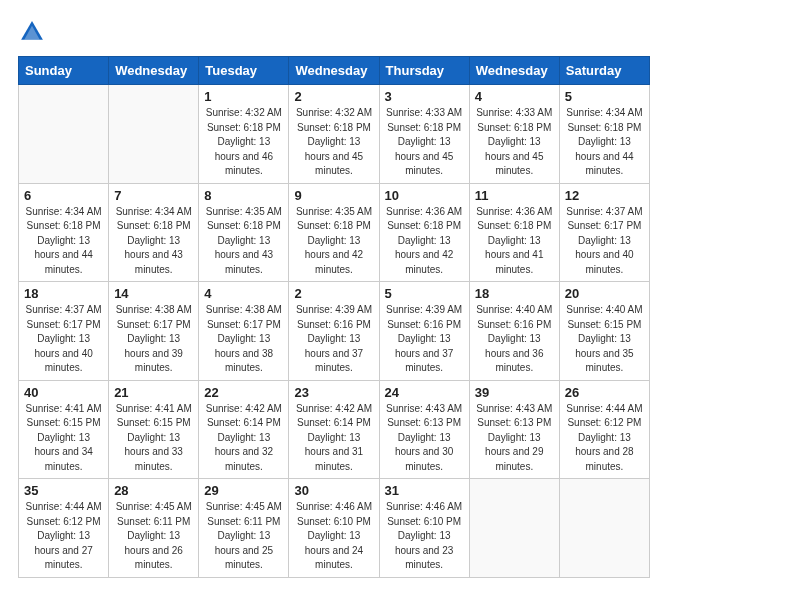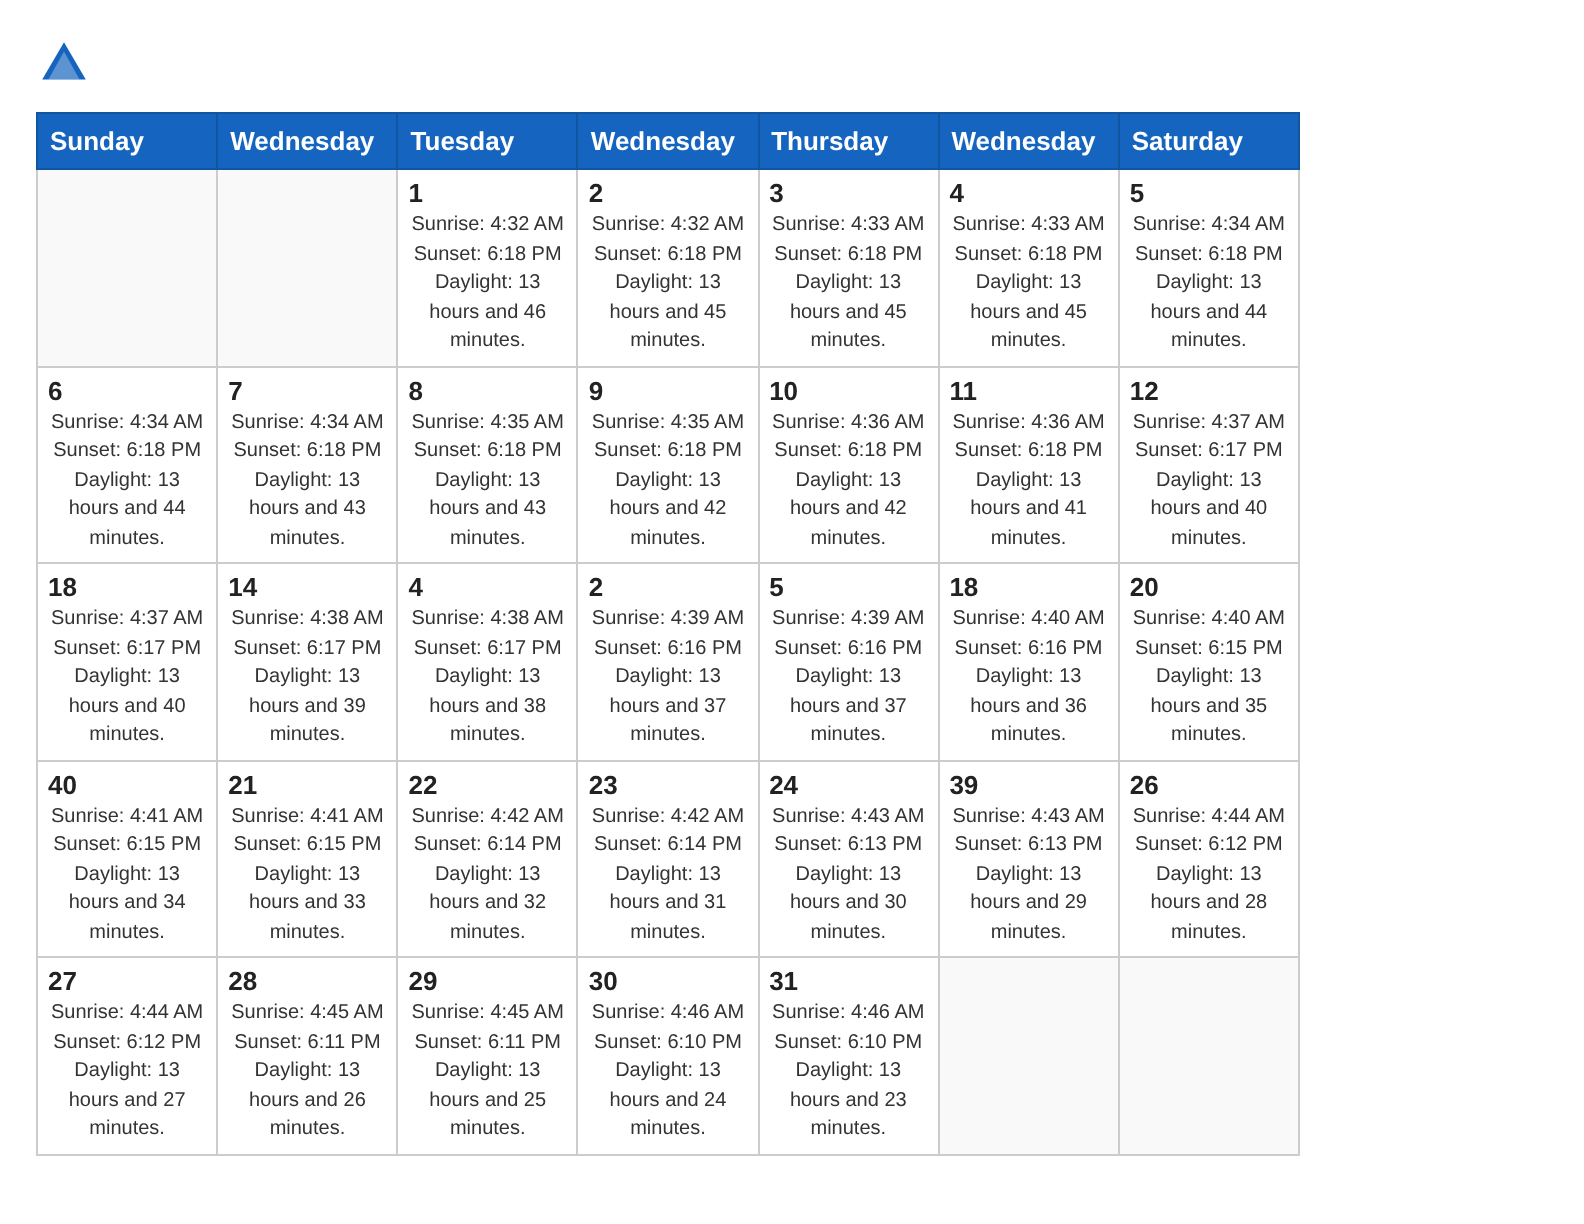--- a/index.html
+++ b/index.html
@@ -291,21 +291,21 @@
           </td>
           <td>
             <span class="day-number">26</span>
             <div class="day-info" style="white-space: pre-line;">Sunrise: 4:44 AM
 Sunset: 6:12 PM
 Daylight: 13 hours and 28 minutes.</div>
           </td>
         </tr>
         <tr>
           <td>
-            <span class="day-number">27</span>
+            <span class="day-number">35</span>
             <div class="day-info" style="white-space: pre-line;">Sunrise: 4:44 AM
 Sunset: 6:12 PM
 Daylight: 13 hours and 27 minutes.</div>
           </td>
           <td>
             <span class="day-number">28</span>
             <div class="day-info" style="white-space: pre-line;">Sunrise: 4:45 AM
 Sunset: 6:11 PM
 Daylight: 13 hours and 26 minutes.</div>
           </td>

